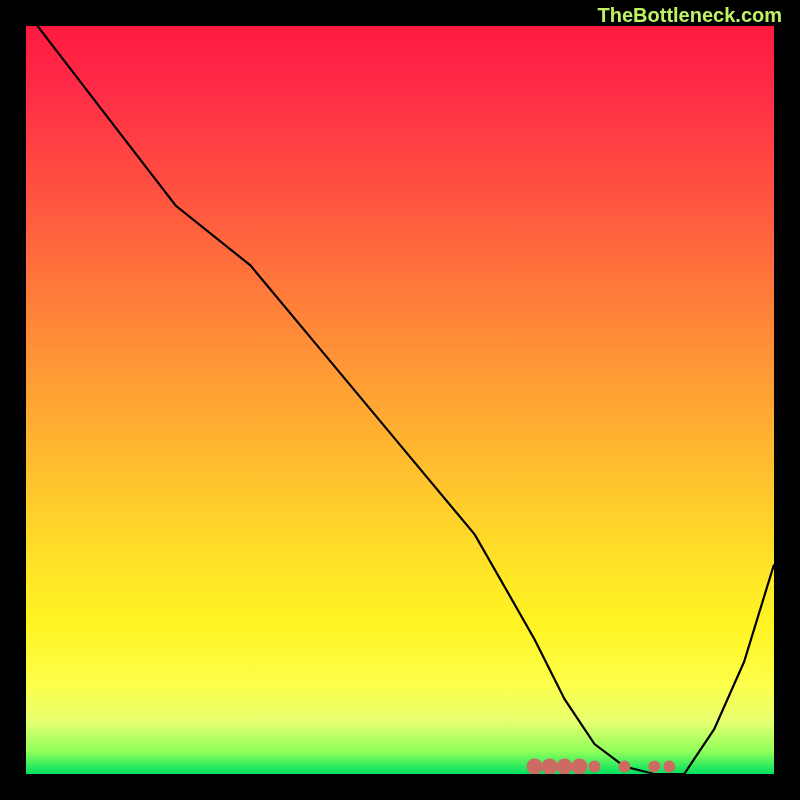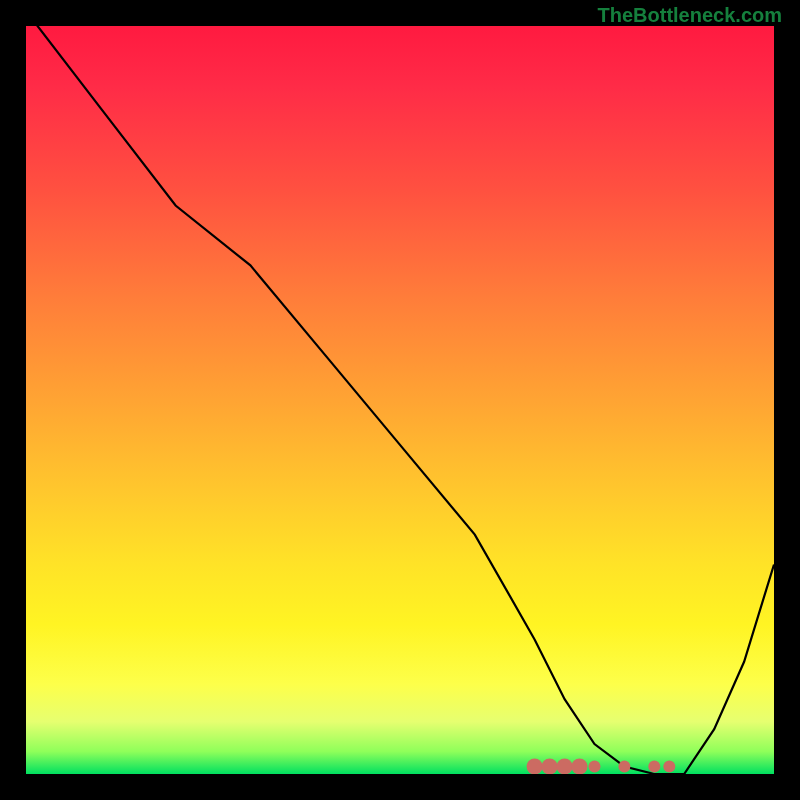--- a/index.html
+++ b/index.html
@@ -8,21 +8,21 @@
     width: 800px;
     height: 800px;
     background: #000;
     position: relative;
     font-family: Arial, sans-serif;
   }
   .watermark {
     position: absolute;
     top: 4px;
     right: 18px;
-    color: #15803d;
+    color: #bef264;
     font-size: 20px;
     font-weight: bold;
     z-index: 10;
   }
   .plot-area {
     position: absolute;
     left: 26px;
     top: 26px;
     width: 748px;
     height: 748px;

